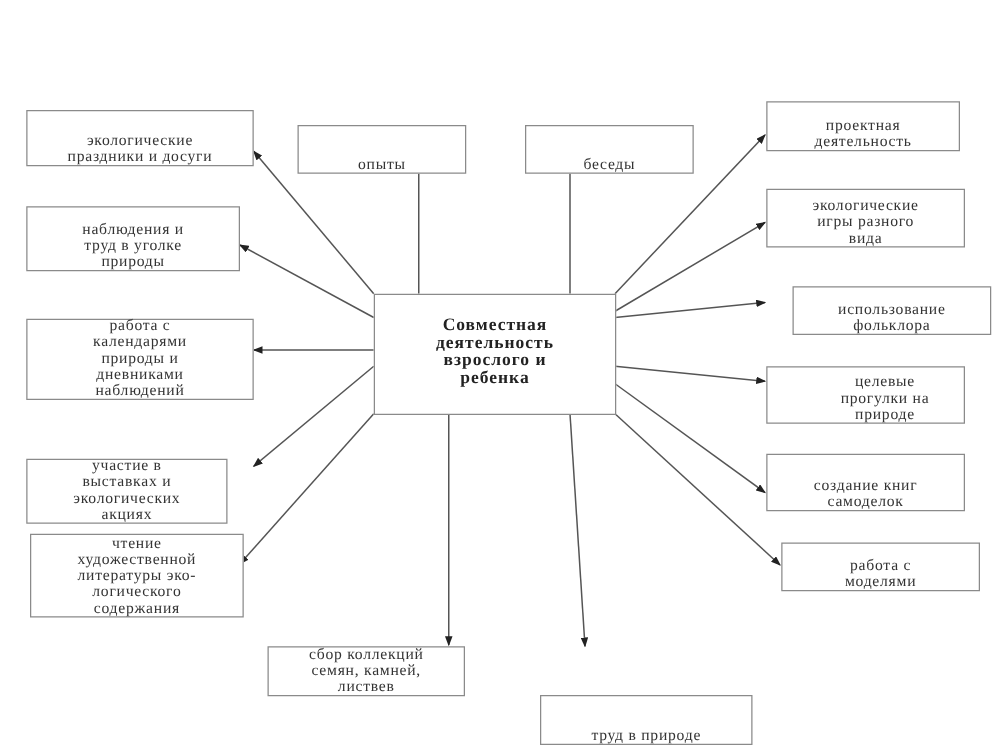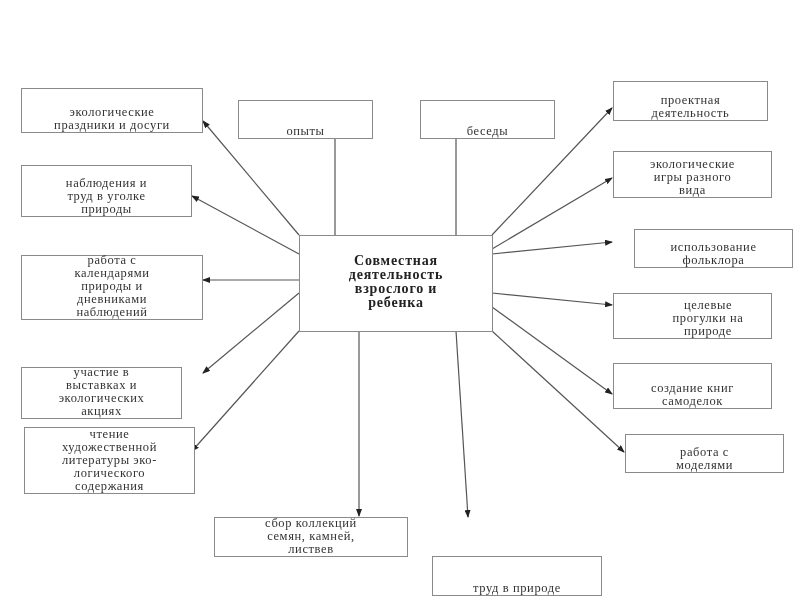--- a/index.html
+++ b/index.html
@@ -81,21 +81,21 @@
 акциях</span>
 </div>
 <div class="box" style="left:24px;top:427px;width:171px;height:67px;">
   <span>чтение
 художественной
 литературы эко-
 логического
 содержания</span>
 </div>
 
-<div class="box" style="left:214px;top:517px;width:194px;height:40px;padding-top:2px;">
+<div class="box" style="left:214px;top:517px;width:158px;height:40px;padding-top:2px;">
   <span>сбор коллекций
 семян, камней,
 листвев</span>
 </div>
 <div class="box vcenter" style="left:432px;top:518px;width:170px;height:40px;">
   <span>труд в природе</span>
 </div>
 
 <div class="box" style="left:613px;top:81px;width:155px;height:40px;">
   <span>проектная

